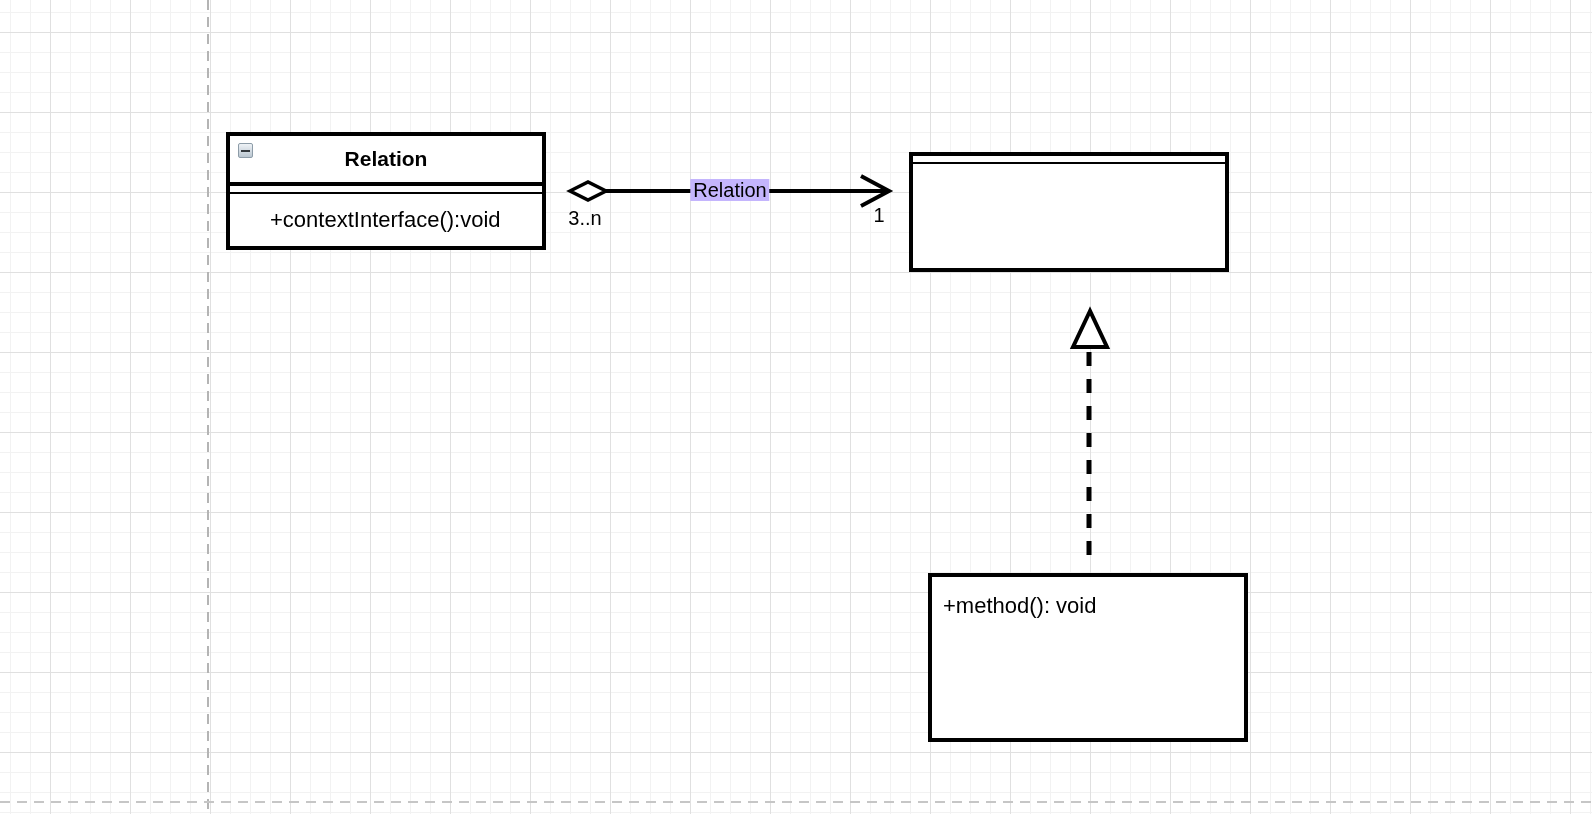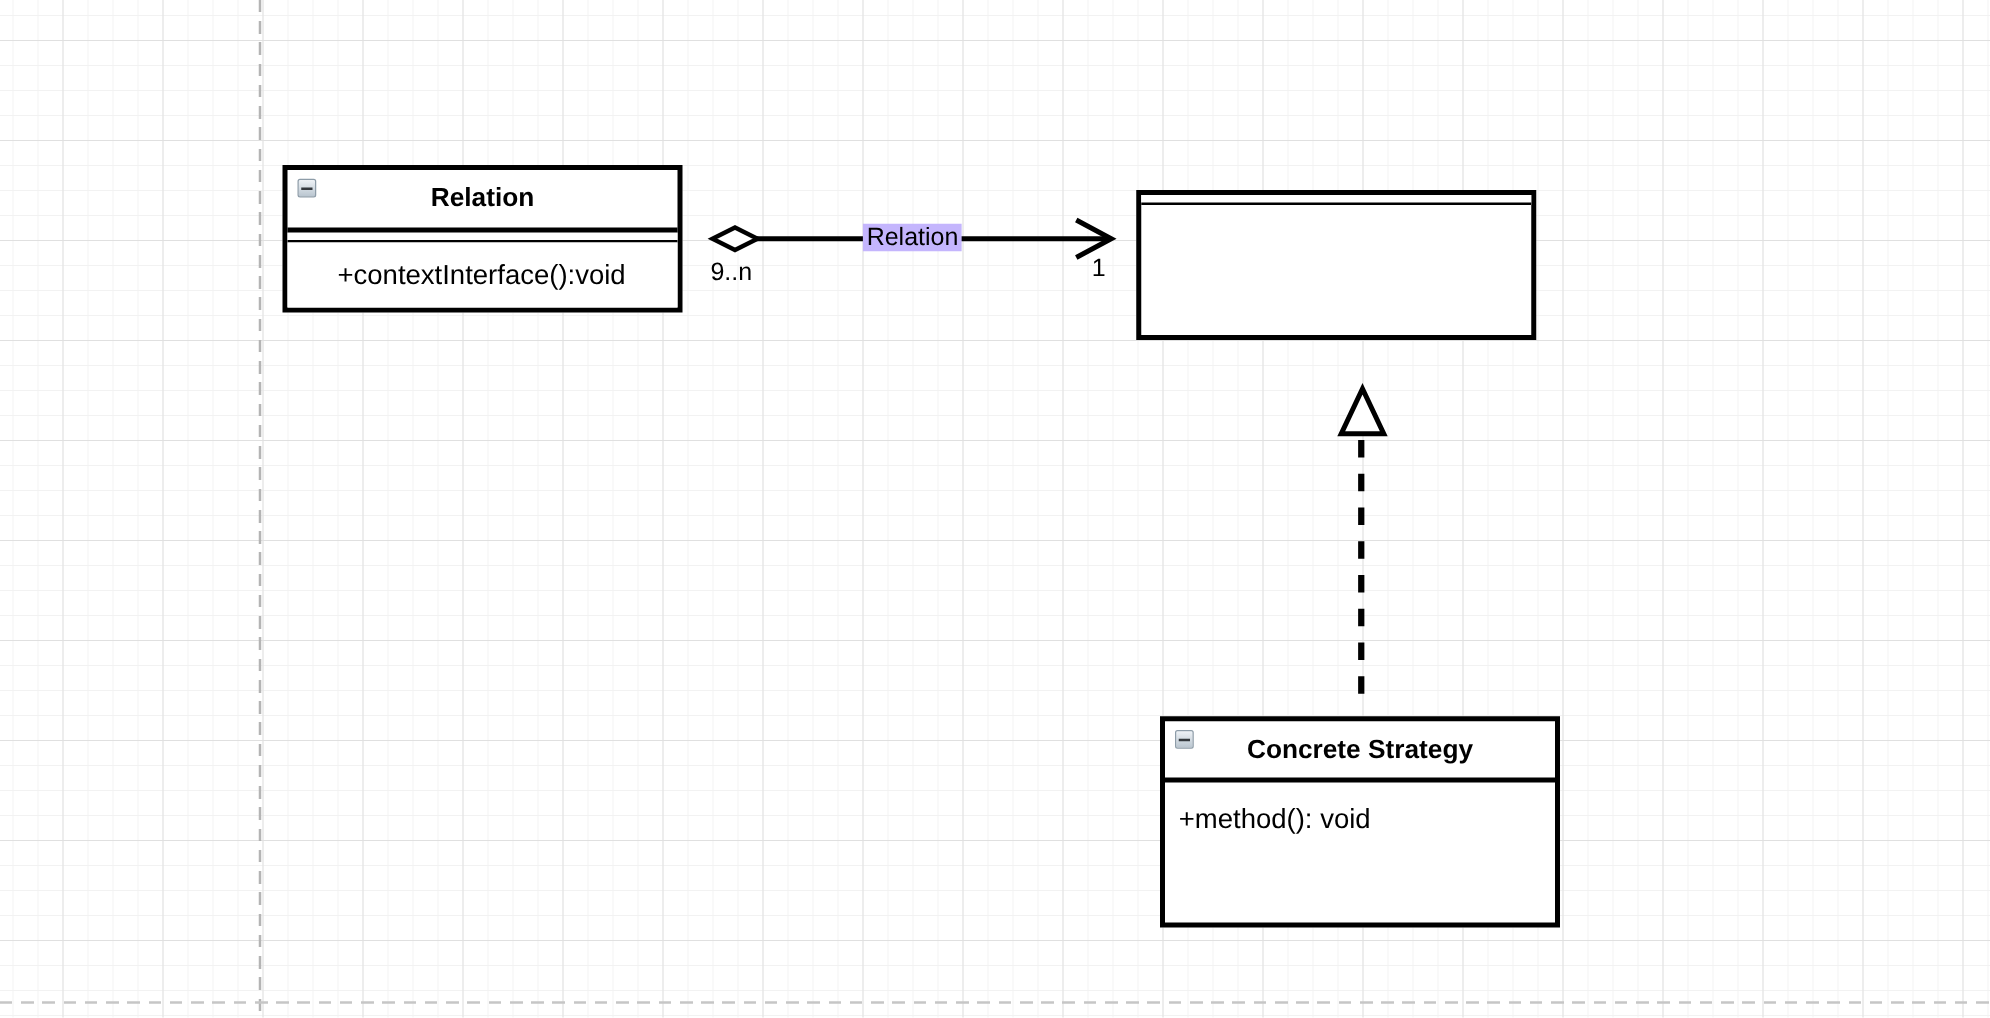--- a/index.html
+++ b/index.html
@@ -122,39 +122,33 @@
     <polygon points="570,191 588,182 606,191 588,200" fill="#ffffff" stroke="#000" stroke-width="3.5" stroke-linejoin="miter"></polygon>
     <polyline points="861,176 889,191 861,206" fill="none" stroke="#000" stroke-width="4" stroke-linecap="butt"></polyline>
   </g>
   <g>
     <line x1="1089" y1="352" x2="1089" y2="567" stroke="#000" stroke-width="5" stroke-dasharray="14 13"></line>
     <polygon points="1090,311 1073,347 1107,347" fill="#ffffff" stroke="#000" stroke-width="4" stroke-linejoin="miter"></polygon>
   </g>
 </svg>
 
 <div class="edge-label on-line" style="left:730px; top:190px;">Relation</div>
-<div class="edge-label" style="left:585px; top:218px;">9..n</div>
+<div class="edge-label" style="left:585px; top:218px;">3..n</div>
 <div class="edge-label" style="left:879px; top:215px;">1</div>
 
 <div class="uml-box" style="left:226px; top:132px; width:320px; height:118px;">
   <div class="uml-title h46">
     <span class="collapse">
         <span class="minus-bar"></span>
       </span>
     <span>Relation</span>
   </div>
   <div class="uml-empty"></div>
   <div class="uml-row h52">+contextInterface():void</div>
 </div>
 
 <div class="uml-box" style="left:909px; top:152px; width:320px; height:120px;">
   <div class="uml-empty"></div>
 </div>
 
 <div class="uml-box" style="left:928px; top:573px; width:320px; height:169px;">
-  <div class="uml-title h45">
-    <span class="collapse">
-        <span class="minus-bar"></span>
-      </span>
-    <span>Concrete Strategy</span>
-  </div>
   <div class="uml-row h57">+method(): void</div>
 </div>
 
 </body></html>

